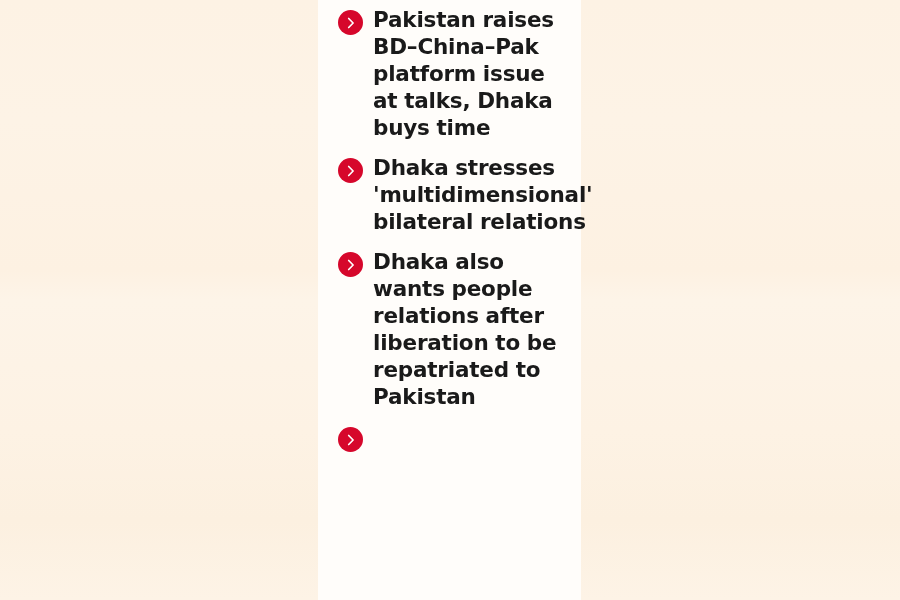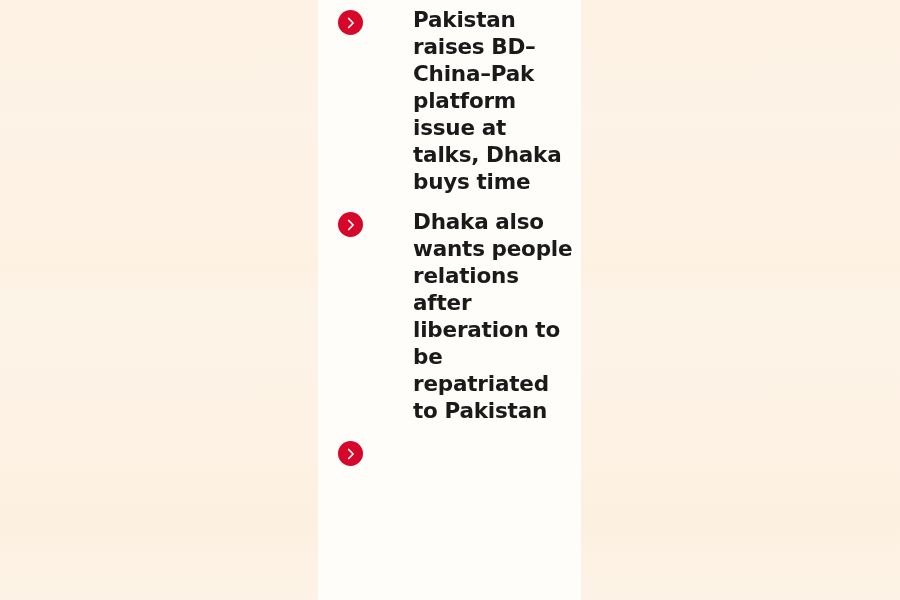--- a/index.html
+++ b/index.html
@@ -83,41 +83,48 @@
 
   .bullet-text {
     flex: 1 1 auto;
     font-family: "DejaVu Sans", sans-serif;
     font-weight: bold;
     font-size: 21.5px;
     line-height: 27px;
     color: #1a1a1a;
     letter-spacing: -0.2px;
     word-spacing: -0.5px;
-    margin-left: 40px;
   }
 </style>
 </head>
 <body>
 
 <div class="page">
   <div class="bg-bands"></div>
 
   <div class="content-column">
     <ul class="bullet-list">
 
       <li class="bullet-item">
         <span class="bullet-marker">
           <svg width="11" height="12" viewBox="0 0 11 12" aria-hidden="true">
             <path d="M3.2 1.5 L7.6 6 L3.2 10.5" fill="none" stroke="#ffffff" stroke-width="1.7" stroke-linecap="round" stroke-linejoin="round"></path>
           </svg>
         </span>
         <span class="bullet-text">Pakistan raises BD–China–Pak platform issue at talks, Dhaka buys time</span>
       </li>
 
+      <li class="bullet-item">
+        <span class="bullet-marker">
+          <svg width="11" height="12" viewBox="0 0 11 12" aria-hidden="true">
+            <path d="M3.2 1.5 L7.6 6 L3.2 10.5" fill="none" stroke="#ffffff" stroke-width="1.7" stroke-linecap="round" stroke-linejoin="round"></path>
+          </svg>
+        </span>
+        <span class="bullet-text">Dhaka stresses 'multidimensional' bilateral relations</span>
+      </li>
 
       <li class="bullet-item">
         <span class="bullet-marker">
           <svg width="11" height="12" viewBox="0 0 11 12" aria-hidden="true">
             <path d="M3.2 1.5 L7.6 6 L3.2 10.5" fill="none" stroke="#ffffff" stroke-width="1.7" stroke-linecap="round" stroke-linejoin="round"></path>
           </svg>
         </span>
         <span class="bullet-text">Dhaka also wants people relations after liberation to be repatriated to Pakistan</span>
       </li>
 

